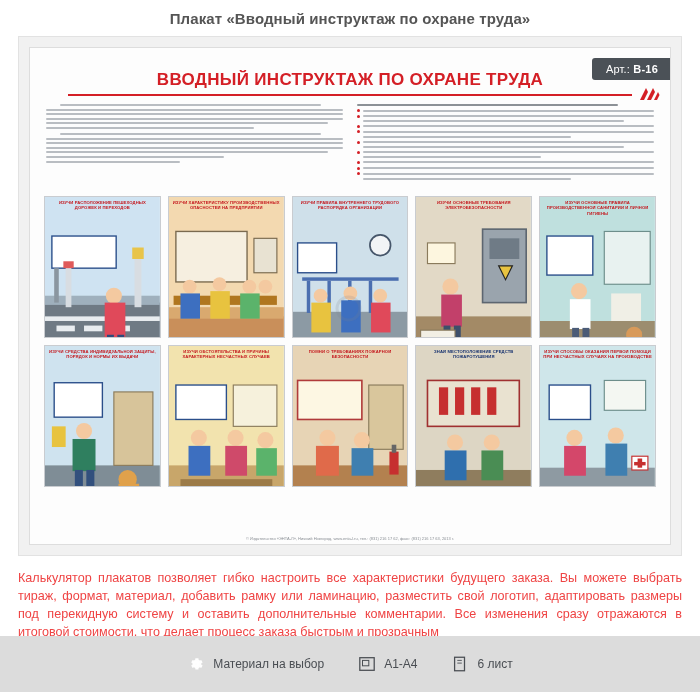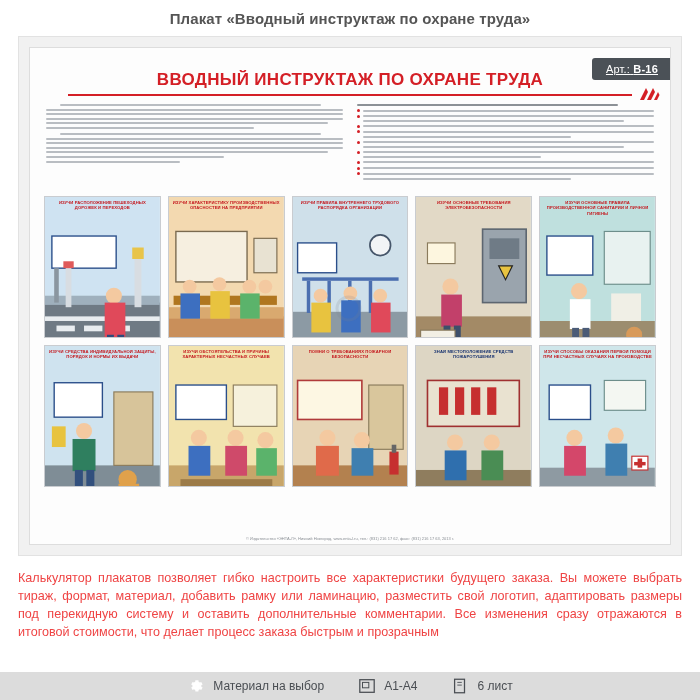--- a/index.html
+++ b/index.html
@@ -39,21 +39,20 @@
   }
 
   
   .art-badge {
     position: absolute; top: 10px; right: 0;
     background: #4b5157; color: #ffffff;
     font-size: 11px; padding: 5px 12px 5px 14px;
     border-radius: 3px 0 0 3px;
     letter-spacing: .2px;
     z-index: 6;
-    text-decoration: underline;
   }
   .art-badge b { font-weight: bold; }
 
   
   .logo-mark {
     position: absolute; top: 38px; right: 10px;
     width: 22px; height: 18px; z-index: 6;
   }
 
   
@@ -137,22 +136,22 @@
   .desc {
     margin: 14px 18px 0 18px;
     font-size: 12.6px;
     line-height: 1.42;
     color: #ef4444;
     text-align: justify;
   }
 
   
   .footer {
-    position: absolute; left: 0; right: 0; bottom: 0;
-    height: 28px;
+    position: absolute; left: 0; right: 0; bottom: 8px;
+    height: 56px;
     background: #dcdcdc;
     display: flex; align-items: center; justify-content: center;
     gap: 34px;
     font-size: 12px; color: #4a4e53;
   }
   .foot-item { display: flex; align-items: center; gap: 8px; }
   .foot-icon { width: 18px; height: 18px; display: block; }
 </style>
 </head>
 <body>

